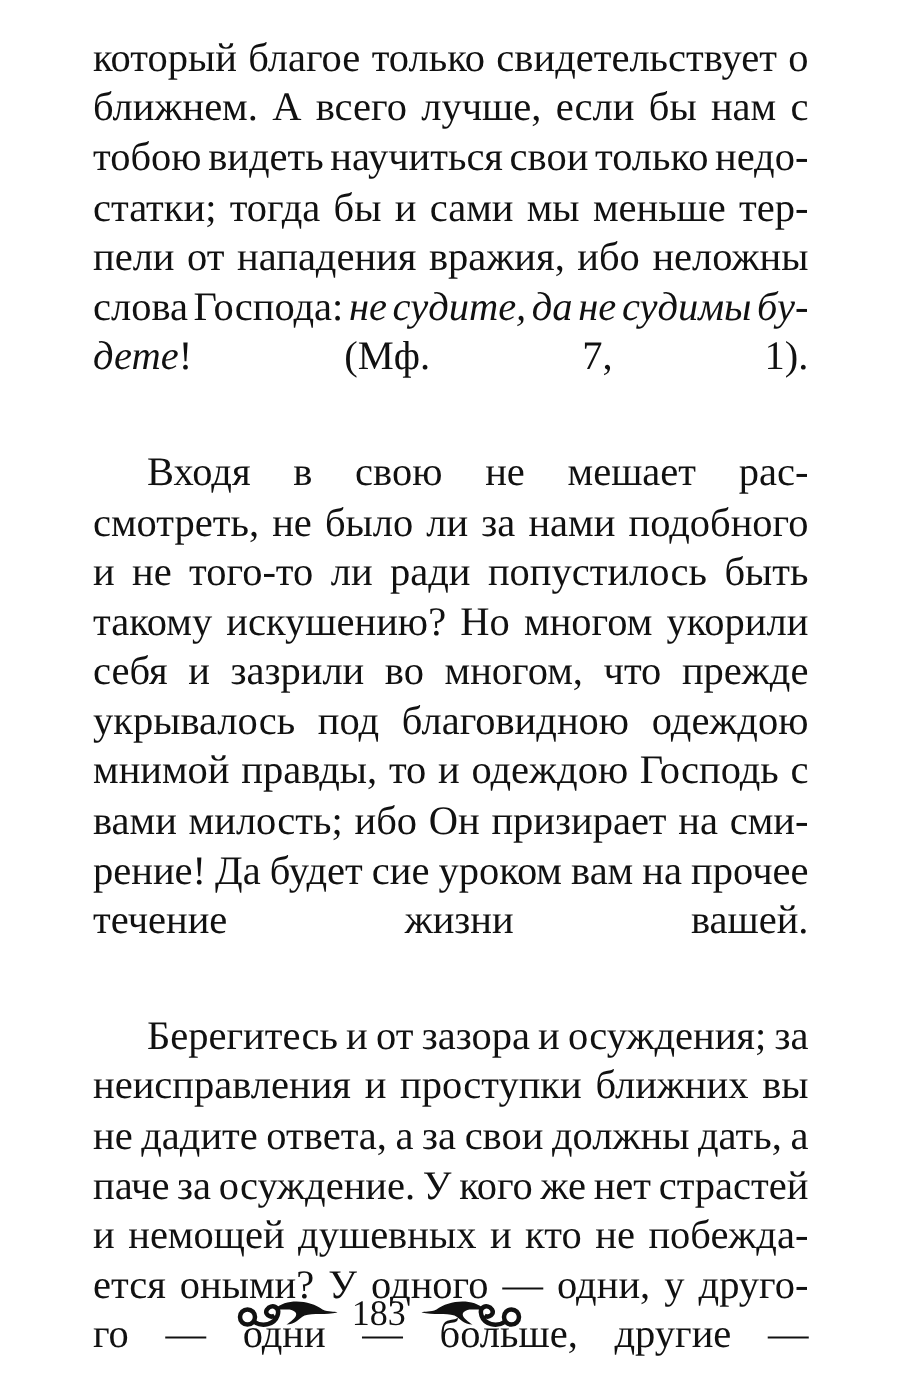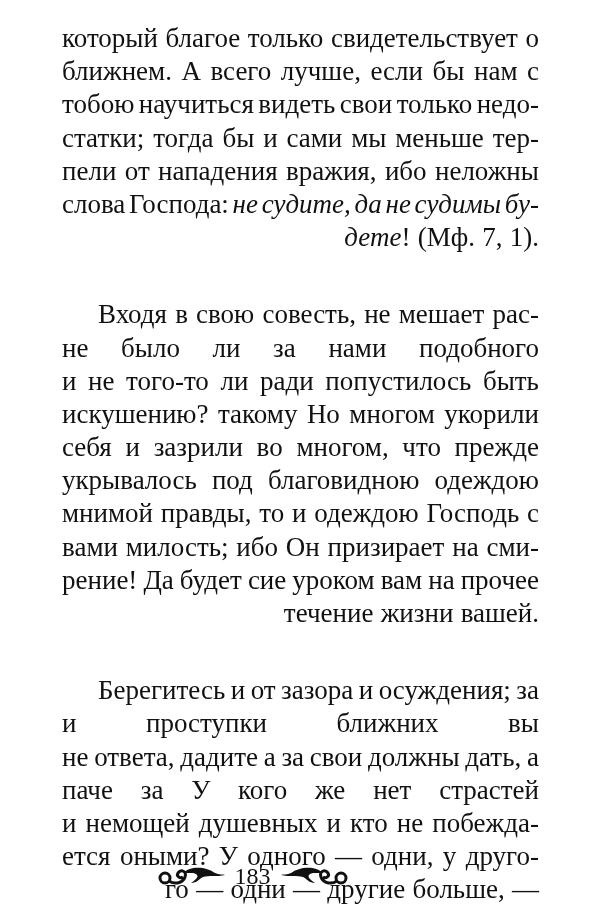--- a/index.html
+++ b/index.html
@@ -20,21 +20,21 @@
   .gap { height: 44px; }
   .it { font-style: italic; }
   .footer {
     position: absolute; left: 0; width: 505px; top: 858px; height: 36px;
     display: flex; justify-content: center; align-items: center; gap: 8px;
     font-family: Liberation Serif, serif; font-size: 24px; color: #111;
   }
   .orn { width: 70px; height: 26px; }
   
   .jl { display: flex; justify-content: space-between; white-space: nowrap; }
-  .jl.last { justify-content: flex-end; gap: 0.27em; }
+  .jl.last { justify-content: space-between; gap: 0.27em; }
   .jl.indent { padding-left: 36px; justify-content: space-between; }
 </style>
 </head>
 <body>
 
 <div class="page">
   <div class="para">
       <div class="jl line">
         <span><span>который</span></span>
         <span><span>благое</span></span>
@@ -47,22 +47,22 @@
         <span><span>А</span></span>
         <span><span>всего</span></span>
         <span><span>лучше,</span></span>
         <span><span>если</span></span>
         <span><span>бы</span></span>
         <span><span>нам</span></span>
         <span><span>с</span></span>
       </div>
       <div class="jl line">
         <span><span>тобою</span></span>
+        <span><span>видеть</span></span>
         <span><span>научиться</span></span>
-        <span><span>видеть</span></span>
         <span><span>свои</span></span>
         <span><span>только</span></span>
         <span><span>недо-</span></span>
       </div>
       <div class="jl line">
         <span><span>статки;</span></span>
         <span><span>тогда</span></span>
         <span><span>бы</span></span>
         <span><span>и</span></span>
         <span><span>сами</span></span>
@@ -94,45 +94,45 @@
         <span><span>7,</span></span>
         <span><span>1).</span></span>
       </div>
     </div>
   <div class="gap"></div>
   <div class="para">
       <div class="jl line indent">
         <span><span>Входя</span></span>
         <span><span>в</span></span>
         <span><span>свою</span></span>
-        <span><span>совесть,</span></span>
         <span><span>не</span></span>
         <span><span>мешает</span></span>
         <span><span>рас-</span></span>
       </div>
       <div class="jl line">
+        <span><span>смотреть,</span></span>
         <span><span>не</span></span>
         <span><span>было</span></span>
         <span><span>ли</span></span>
         <span><span>за</span></span>
         <span><span>нами</span></span>
         <span><span>подобного</span></span>
       </div>
       <div class="jl line">
         <span><span>и</span></span>
         <span><span>не</span></span>
         <span><span>того-то</span></span>
         <span><span>ли</span></span>
         <span><span>ради</span></span>
         <span><span>попустилось</span></span>
         <span><span>быть</span></span>
       </div>
       <div class="jl line">
+        <span><span>такому</span></span>
         <span><span>искушению?</span></span>
-        <span><span>такому</span></span>
         <span><span>Но</span></span>
         <span><span>многом</span></span>
         <span><span>укорили</span></span>
       </div>
       <div class="jl line">
         <span><span>себя</span></span>
         <span><span>и</span></span>
         <span><span>зазрили</span></span>
         <span><span>во</span></span>
         <span><span>многом,</span></span>
@@ -184,39 +184,41 @@
       <div class="jl line indent">
         <span><span>Берегитесь</span></span>
         <span><span>и</span></span>
         <span><span>от</span></span>
         <span><span>зазора</span></span>
         <span><span>и</span></span>
         <span><span>осуждения;</span></span>
         <span><span>за</span></span>
       </div>
       <div class="jl line">
+        <span><span>неисправления</span></span>
         <span><span>и</span></span>
         <span><span>проступки</span></span>
         <span><span>ближних</span></span>
         <span><span>вы</span></span>
       </div>
       <div class="jl line">
         <span><span>не</span></span>
+        <span><span>дадите</span></span>
         <span><span>ответа,</span></span>
-        <span><span>дадите</span></span>
         <span><span>а</span></span>
         <span><span>за</span></span>
         <span><span>свои</span></span>
         <span><span>должны</span></span>
         <span><span>дать,</span></span>
         <span><span>а</span></span>
       </div>
       <div class="jl line">
         <span><span>паче</span></span>
         <span><span>за</span></span>
+        <span><span>осуждение.</span></span>
         <span><span>У</span></span>
         <span><span>кого</span></span>
         <span><span>же</span></span>
         <span><span>нет</span></span>
         <span><span>страстей</span></span>
       </div>
       <div class="jl line">
         <span><span>и</span></span>
         <span><span>немощей</span></span>
         <span><span>душевных</span></span>
@@ -233,22 +235,22 @@
         <span><span>—</span></span>
         <span><span>одни,</span></span>
         <span><span>у</span></span>
         <span><span>друго-</span></span>
       </div>
       <div class="jl line last">
         <span><span>го</span></span>
         <span><span>—</span></span>
         <span><span>одни</span></span>
         <span><span>—</span></span>
+        <span><span>больше,</span></span>
         <span><span>другие</span></span>
-        <span><span>больше,</span></span>
         <span><span>—</span></span>
       </div>
     </div>
 </div>
 
 <div class="footer">
   <svg class="orn" viewBox="0 0 70 26">
     <circle cx="8" cy="15" r="5" fill="none" stroke="#111" stroke-width="3"></circle>
     <path d="M12 18 C18 22, 26 20, 28 14 C30 8, 24 6, 21 10 C19 13, 23 16, 26 14" fill="none" stroke="#111" stroke-width="3"></path>
     <path d="M26 10 C34 2, 50 4, 58 10 C62 12, 66 11, 68 12 C60 14, 52 12, 46 14 C42 16, 40 20, 34 20 C40 16, 44 12, 36 10 Z" fill="#111"></path>

